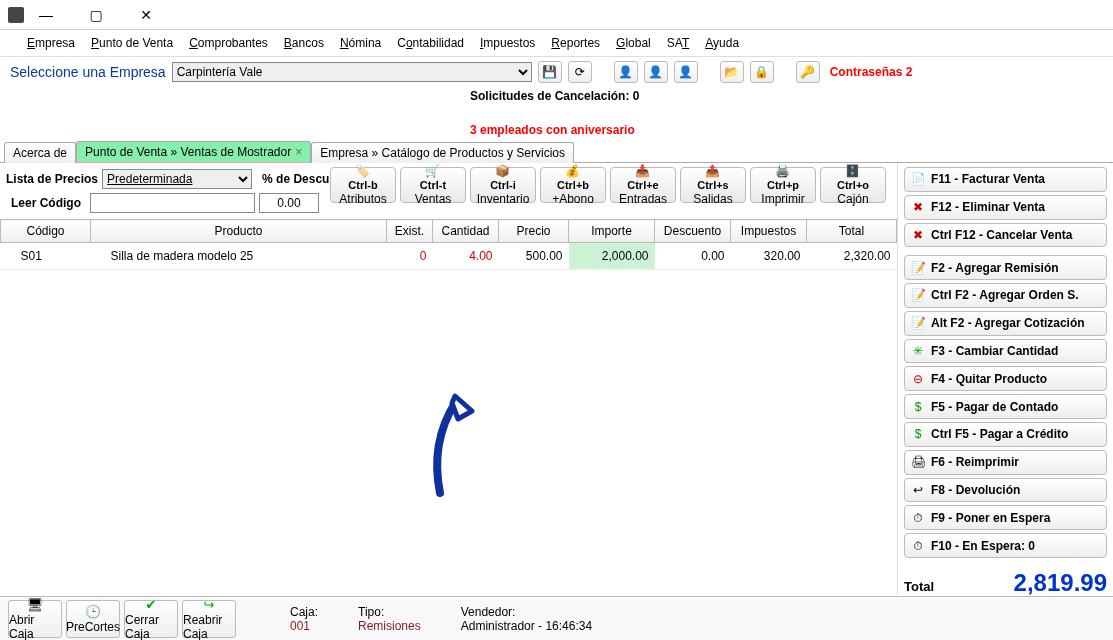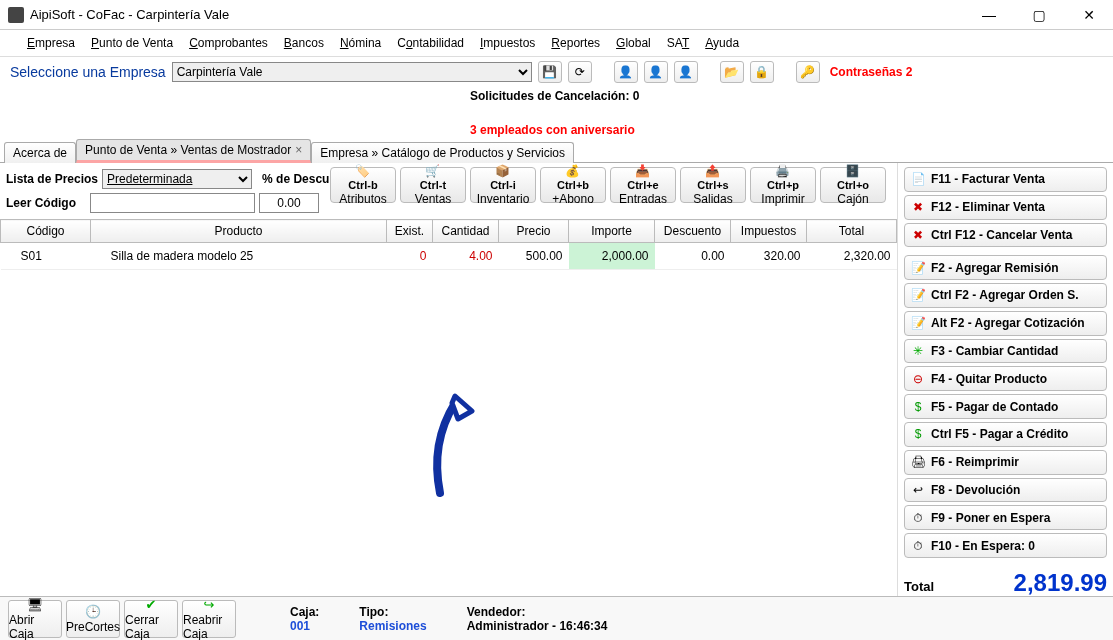--- a/index.html
+++ b/index.html
@@ -20,33 +20,33 @@
 .toolbar1 select { width: 360px; height: 20px; border: 1px solid #888; }
 .toolbar1 .tbtn { width: 24px; height: 22px; border: 1px solid #bbb; background: linear-gradient(#fff,#eee); border-radius: 3px; display: flex; align-items: center; justify-content: center; font-size: 12px; }
 .toolbar1 .pw { color: red; font-weight: bold; margin-left: 4px; }
 
 .infoline { display: flex; gap: 20px; padding: 2px 10px 4px 470px; font-size: 11px; flex-direction: column; }
 .infoline .sc { font-weight: bold; }
 .infoline .anniv { color: red; font-weight: bold; }
 
 .tabs { display: flex; align-items: flex-end; padding: 0 4px; border-bottom: 1px solid #aaa; height: 22px; gap: 0; }
 .tab { padding: 3px 8px; border: 1px solid #aaa; border-bottom: none; background: linear-gradient(#fff,#f0f0f0); font-size: 11px; border-radius: 3px 3px 0 0; position: relative; top: 1px; }
-.tab.active { background: #e5e5e5; border-bottom: 3px solid #fca5a5; }
+.tab.active { background: #86efac; border-bottom: 1px solid #fca5a5; }
 .tab .x { margin-left: 4px; color: #666; }
 
 .main { display: flex; height: calc(640px - 30px - 25px - 28px - 17px - 22px - 44px); }
 .left { flex: 1; border-right: 1px solid #ddd; position: relative; }
 .right { width: 215px; padding: 4px 6px; display: flex; flex-direction: column; gap: 3px; }
 
 .filters { display: flex; align-items: center; gap: 4px; padding: 6px 6px 2px 6px; }
 .filters label { font-weight: bold; font-size: 12px; }
 .filters select { width: 150px; height: 20px; border: 1px solid #888; text-decoration: underline; }
 .filters .pct { font-weight: bold; margin-left: 6px; }
 .filters2 { display: flex; align-items: center; gap: 4px; padding: 2px 6px 4px 6px; }
-.filters2 label { font-weight: bold; width: 80px; text-align: left; }
+.filters2 label { font-weight: bold; width: 80px; text-align: center; }
 .filters2 input { width: 165px; height: 20px; border: 1px solid #888; padding: 0 4px; }
 .filters2 .disc input { width: 60px; text-align: center; }
 
 .ctrlbar { position: absolute; left: 330px; top: 4px; display: flex; gap: 4px; }
 .cbtn { width: 66px; height: 36px; border: 1px solid #bbb; background: linear-gradient(#fff,#e8e8e8); border-radius: 4px; display: flex; flex-direction: column; align-items: center; justify-content: center; font-size: 10px; gap: 1px; cursor: pointer; }
 .cbtn .ico { font-size: 12px; }
 .cbtn .big { font-weight: bold; font-size: 11px; }
 
 .grid { width: 100%; border-collapse: collapse; }
 .grid th { border: 1px solid #bbb; background: linear-gradient(#fff,#eee); padding: 4px; font-weight: normal; font-size: 12px; }
@@ -64,32 +64,31 @@
 .totals .row { display: flex; justify-content: space-between; align-items: baseline; margin-bottom: 4px; }
 .totals .lab { font-weight: bold; font-size: 13px; }
 .totals .val { color: #0033cc; font-weight: bold; font-size: 24px; }
 
 .statusbar { position: absolute; bottom: 0; left: 0; right: 0; height: 44px; border-top: 1px solid #bbb; display: flex; align-items: center; padding: 2px 8px; gap: 4px; background: #f8f8f8; }
 .sbtn { width: 54px; height: 38px; border: 1px solid #bbb; background: linear-gradient(#fff,#eee); border-radius: 3px; display: flex; flex-direction: column; align-items: center; justify-content: center; font-size: 10px; gap: 1px; cursor: pointer; }
 .sbtn .si { font-size: 13px; }
 .sfield { margin-left: 12px; display: flex; align-items: baseline; gap: 4px; font-size: 12px; flex-direction: column; }
 .sfield .lab { font-size: 11px; }
 .sfield .val { font-weight: bold; font-size: 14px; }
-.sinline { margin-left: 50px; display: flex; align-items: flex-end; gap: 40px; font-weight: bold; }
+.sinline { margin-left: 50px; display: flex; align-items: flex-end; gap: 40px; }
 .sinline div { display: flex; flex-direction: column; }
-.green { color: #1d4ed8; }
+.green { color: #7f1d1d; }
 
 .arrow { position: absolute; left: 410px; top: 230px; pointer-events: none; }
 </style>
 </head>
 <body>
 
 <div class="titlebar">
   <span class="icon"></span>
-  <span class="title">AipiSoft - CoFac - Carpintería Vale</span>
   <div class="winbtns">
     <span>—</span>
     <span>▢</span>
     <span>✕</span>
   </div>
 </div>
 
 <div class="menubar">
   <span><u>E</u>mpresa</span>
   <span><u>P</u>unto de Venta</span>

